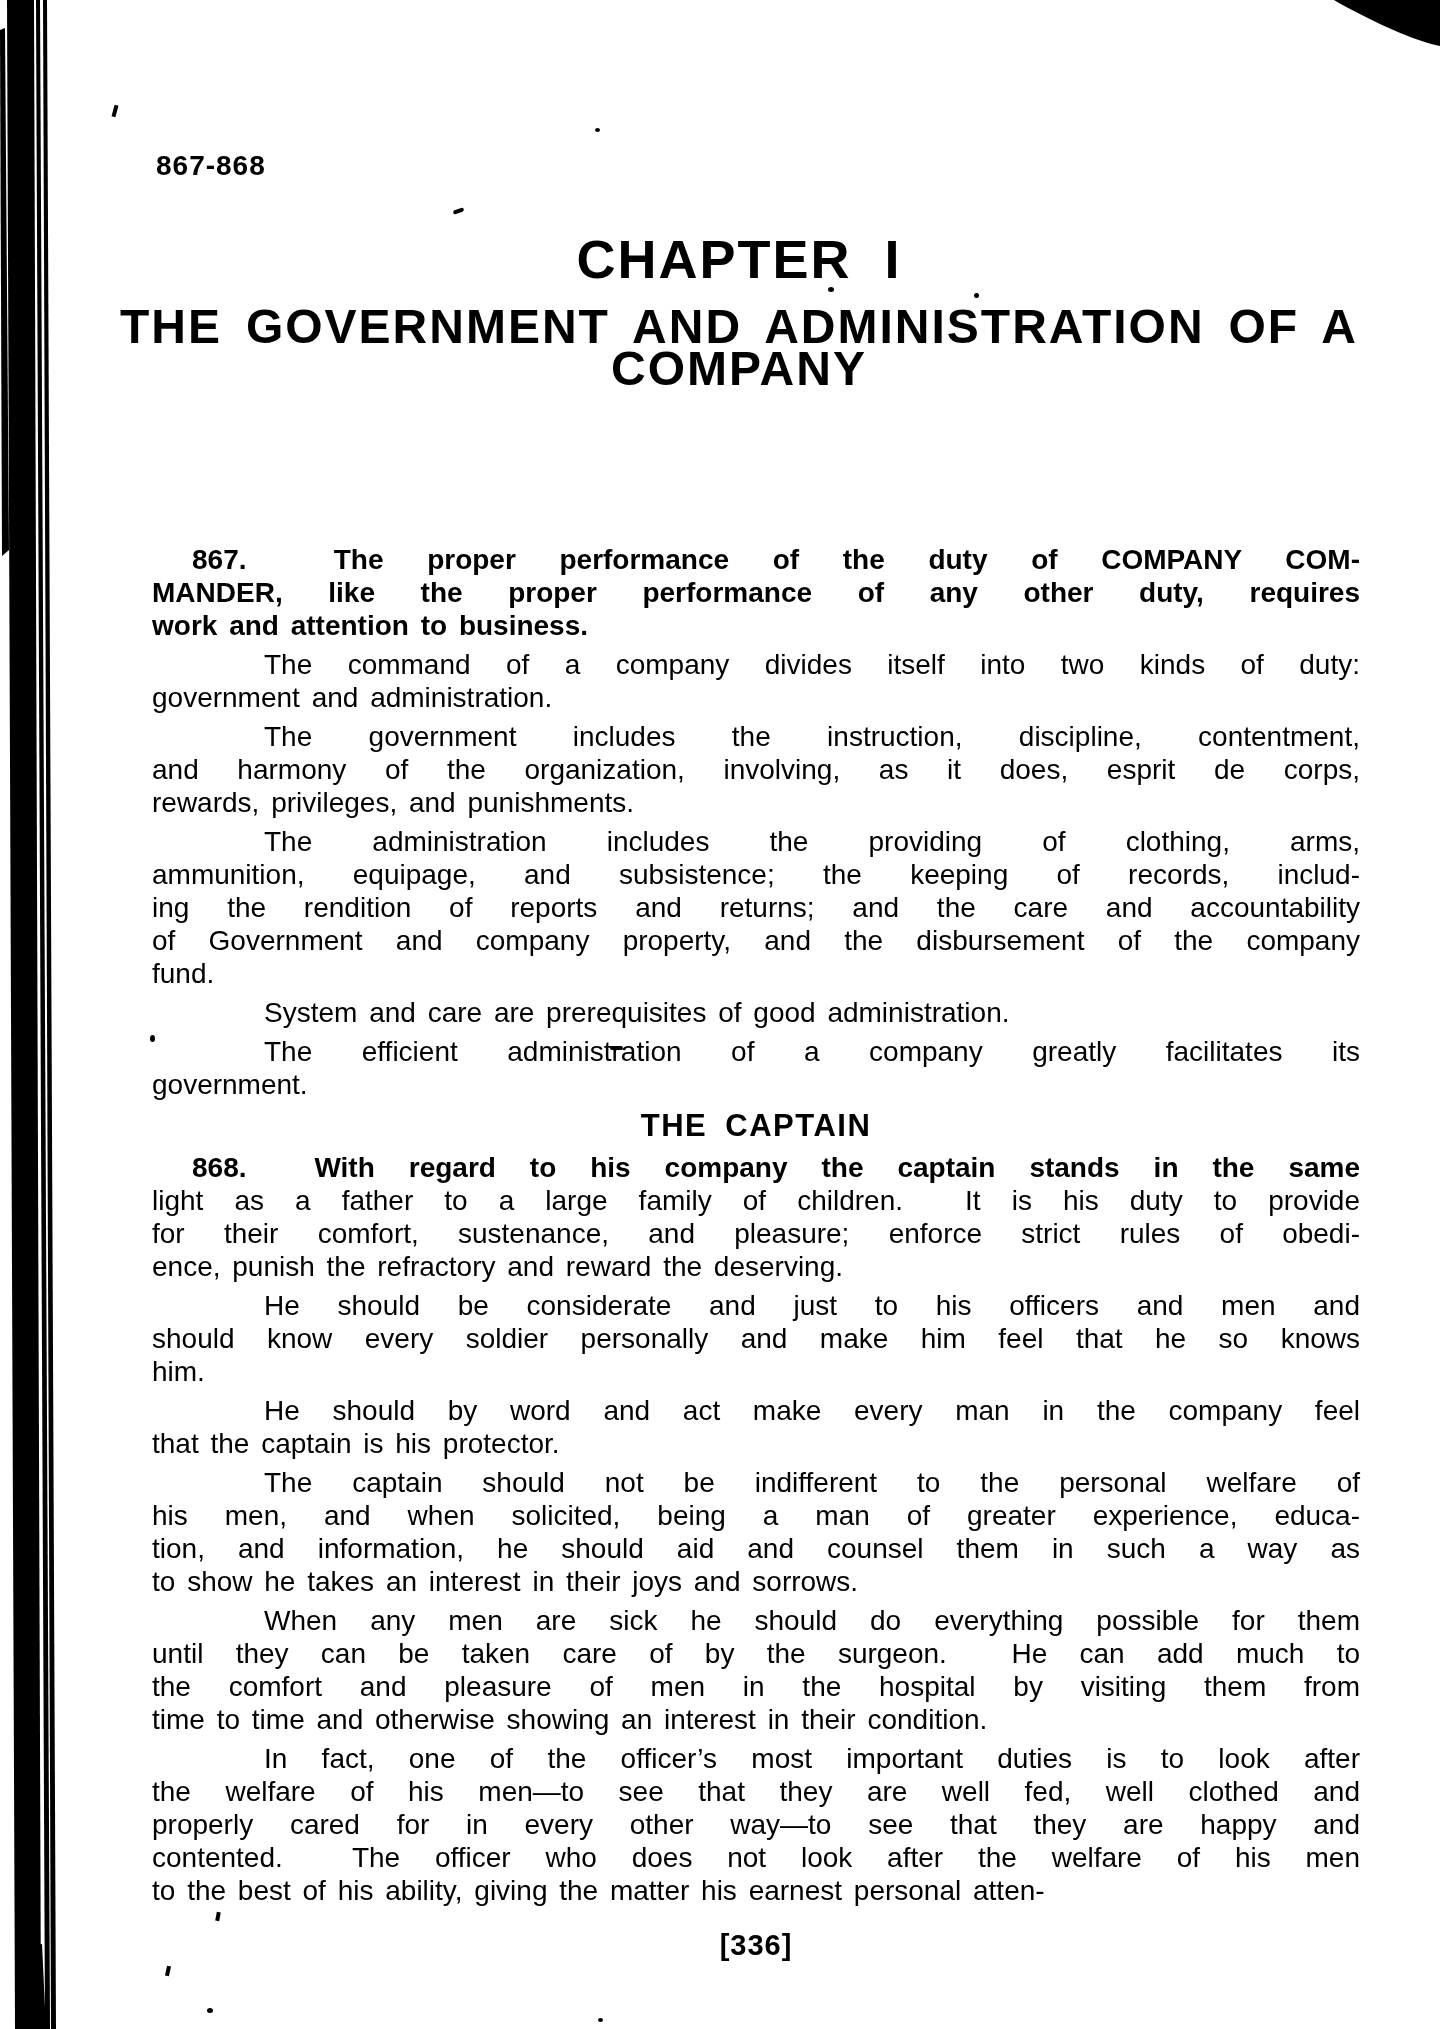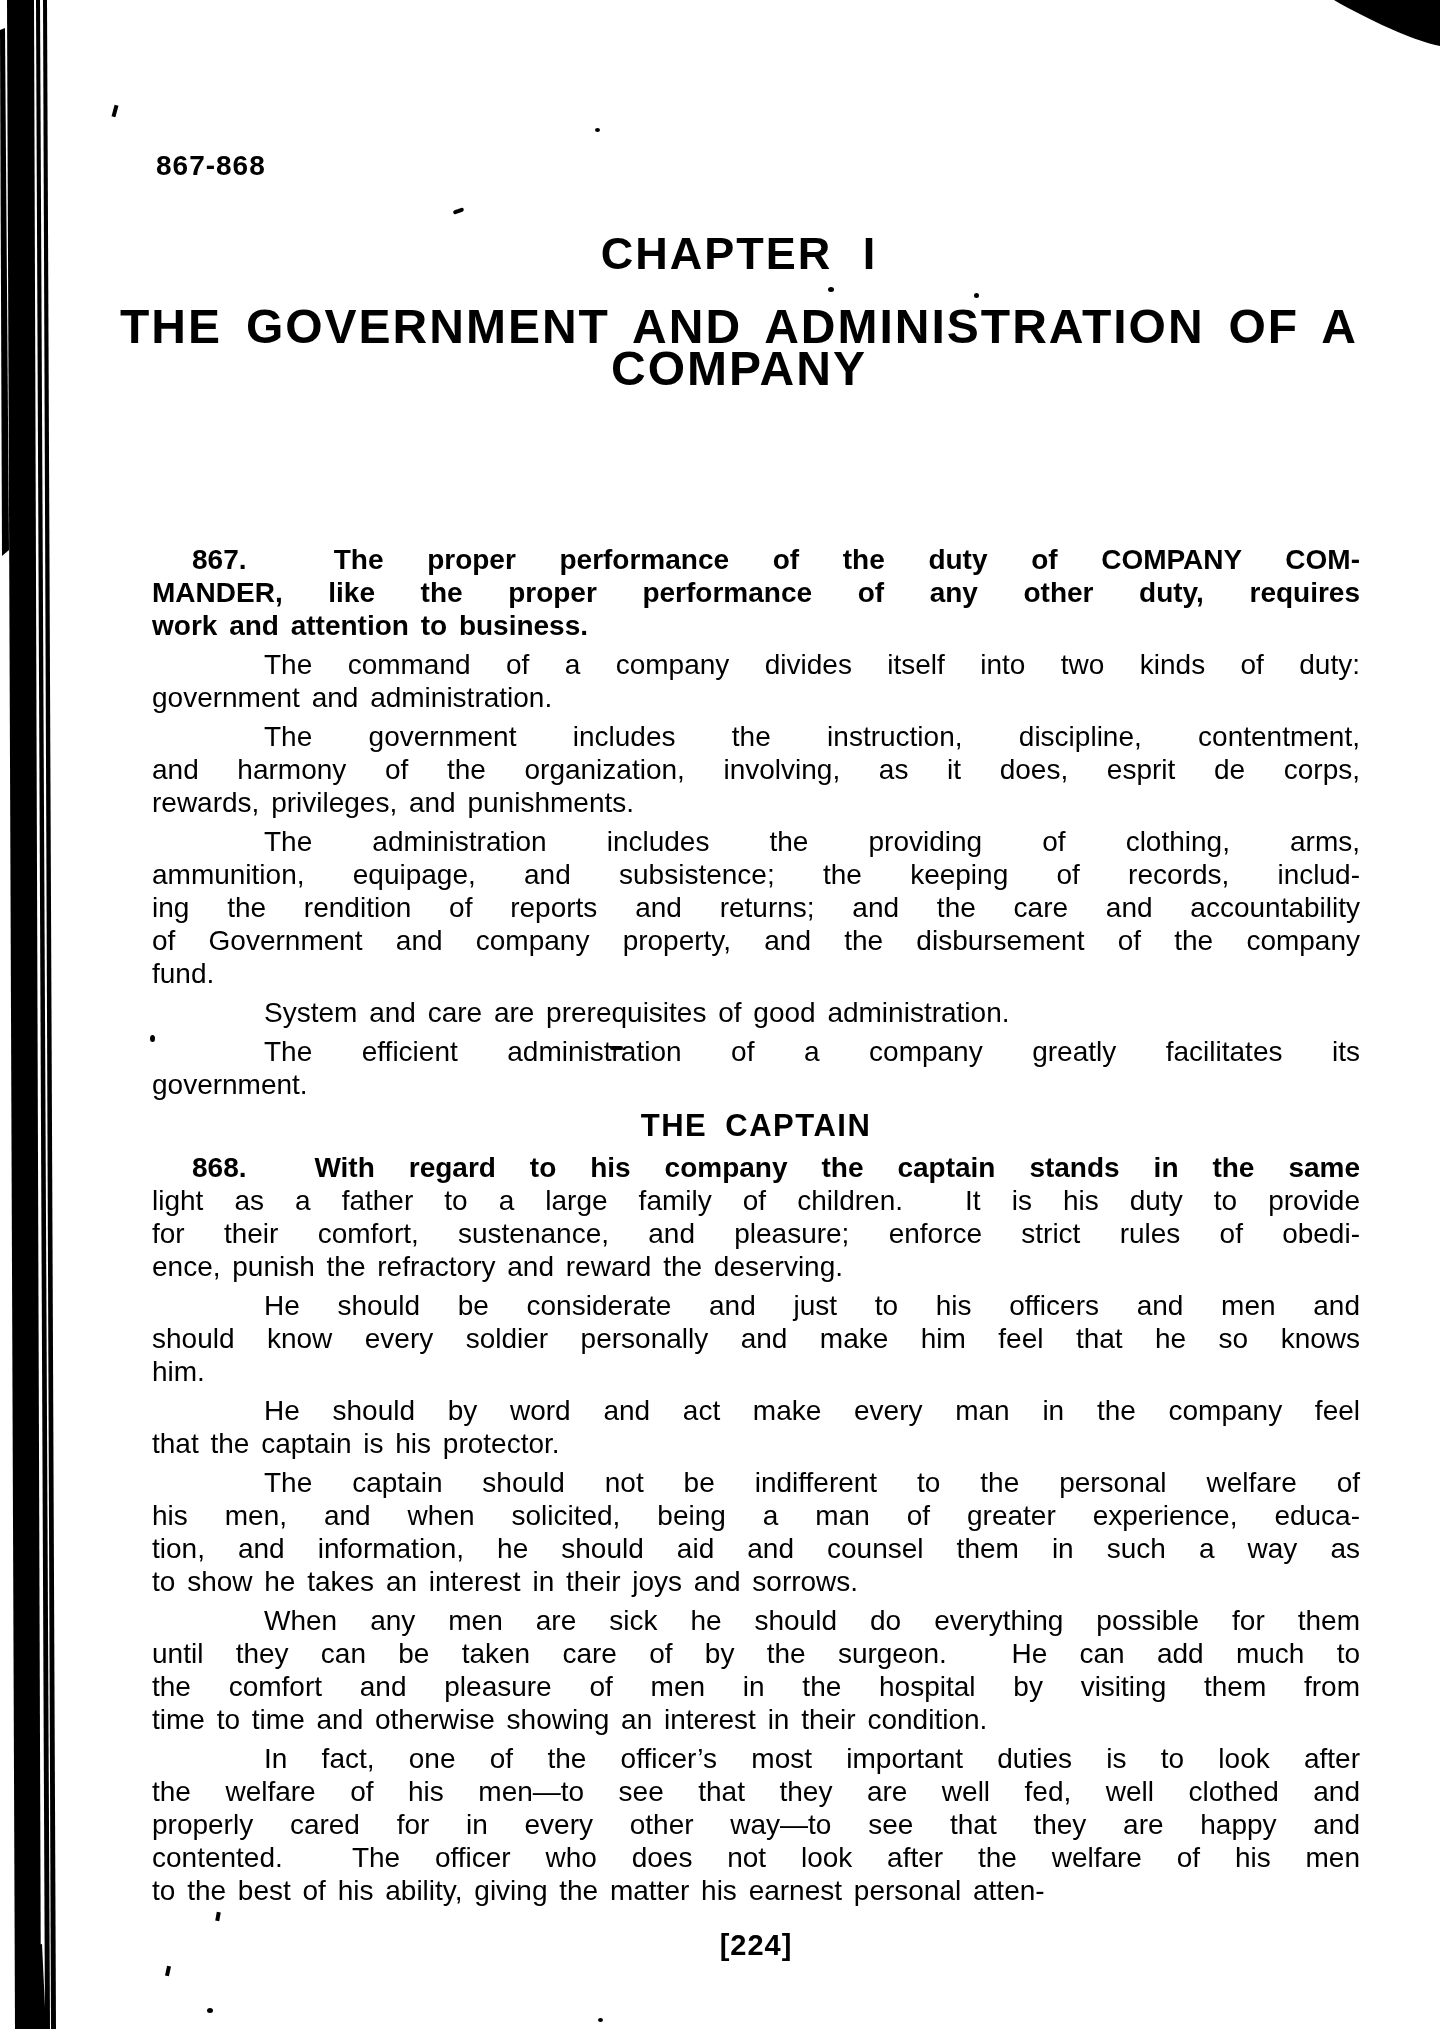--- a/index.html
+++ b/index.html
@@ -18,21 +18,21 @@
   .speck { position:absolute; background:#000; pointer-events:none; }
   .dot { border-radius:50%; }
 
   
   .marginalia {
     position:absolute; left:156px; top:150px;
     font-size:28px; font-weight:bold; letter-spacing:1px;
   }
   .chapter-heading {
     position:absolute; left:120px; top:228px; width:1238px;
-    text-align:center; font-size:45px; font-weight:bold;
+    text-align:center; font-size:54px; font-weight:bold;
     letter-spacing:2px; word-spacing:16px;
   }
   .title-block {
     position:absolute; left:120px; top:306px; width:1238px;
     font-size:48px; font-weight:bold; letter-spacing:2px; line-height:42px;
   }
   .title-line1 { text-align:justify; text-align-last:justify; }
   .title-line2 { text-align:center; margin-top:0; }
 
   .body-text {
@@ -154,14 +154,14 @@
       </div>
       <div class="para">
         <div class="line ind-deep">In fact, one of the officer’s most important duties is to look after</div>
         <div class="line">the welfare of his men—to see that they are well fed, well clothed and</div>
         <div class="line">properly cared for in every other way—to see that they are happy and</div>
         <div class="line">contented.&nbsp; The officer who does not look after the welfare of his men</div>
         <div class="line last">to the best of his ability, giving the matter his earnest personal atten-</div>
       </div>
     </div>
 
-  <div class="page-number">[224]</div>
+  <div class="page-number">[336]</div>
 </div>
 
 </body></html>

